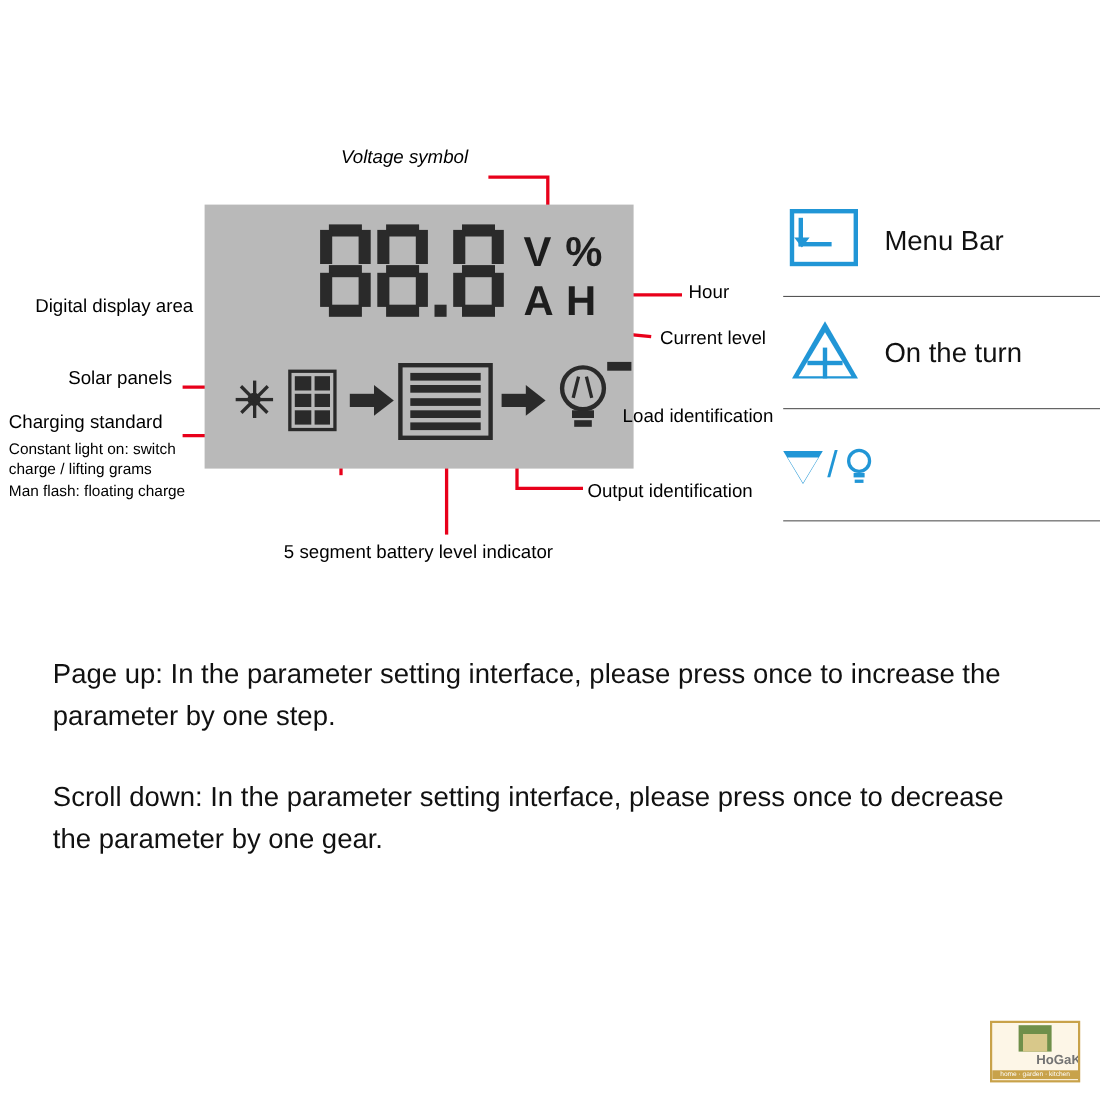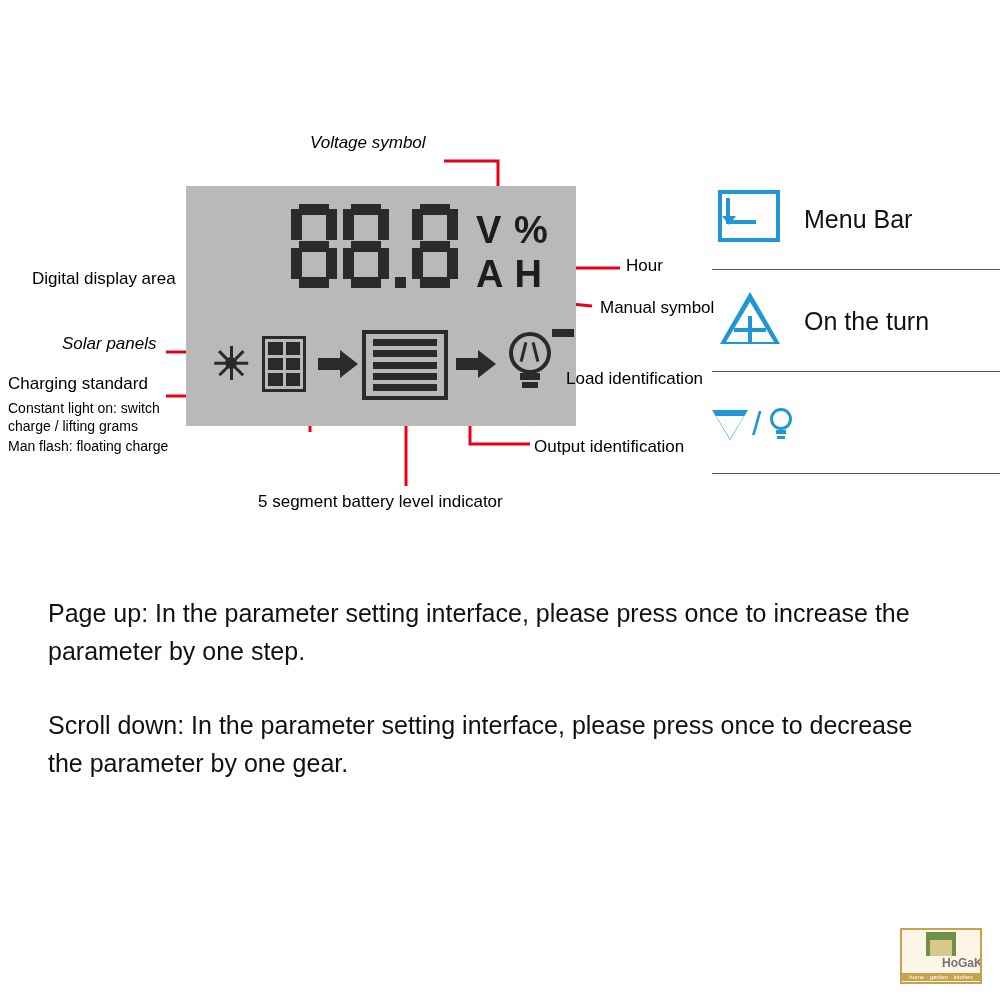--- a/index.html
+++ b/index.html
@@ -417,28 +417,28 @@
         <div class="fil-l"></div>
         <div class="fil-r"></div>
       <div class="base"></div>
         <div class="base2"></div>
     </div>
   </div>
 </div>
 
 <div class="label abs" style="left:310px; top:133px;font-style:italic;">Voltage symbol</div>
 <div class="label abs" style="left:32px; top:269px;">Digital display area</div>
-<div class="label abs" style="left:62px; top:334px;font-style:italic;">Solar panels</div>
+<div class="label abs" style="left:62px; top:334px;">Solar panels</div>
 <div class="label abs" style="left:8px; top:374px;">Charging standard</div>
 <div class="label small abs" style="left:8px; top:400px;">Constant light on: switch</div>
 <div class="label small abs" style="left:8px; top:418px;">charge / lifting grams</div>
 <div class="label small abs" style="left:8px; top:438px;">Man flash: floating charge</div>
 <div class="label abs" style="left:258px; top:492px;">5 segment battery level indicator</div>
 <div class="label abs" style="left:626px; top:256px;">Hour</div>
-<div class="label abs" style="left:600px; top:298px;">Manual symbol</div>
+<div class="label abs" style="left:600px; top:298px;">Current level</div>
 <div class="label abs" style="left:566px; top:369px;">Load identification</div>
 <div class="label abs" style="left:534px; top:437px;">Output identification</div>
 
 <div id="legend">
 
   <div class="legend-row">
     <div class="legend-icon">
       <div class="mb-outer"></div>
       <div class="mb-inner"></div>
       <div class="mb-arrow"></div>

